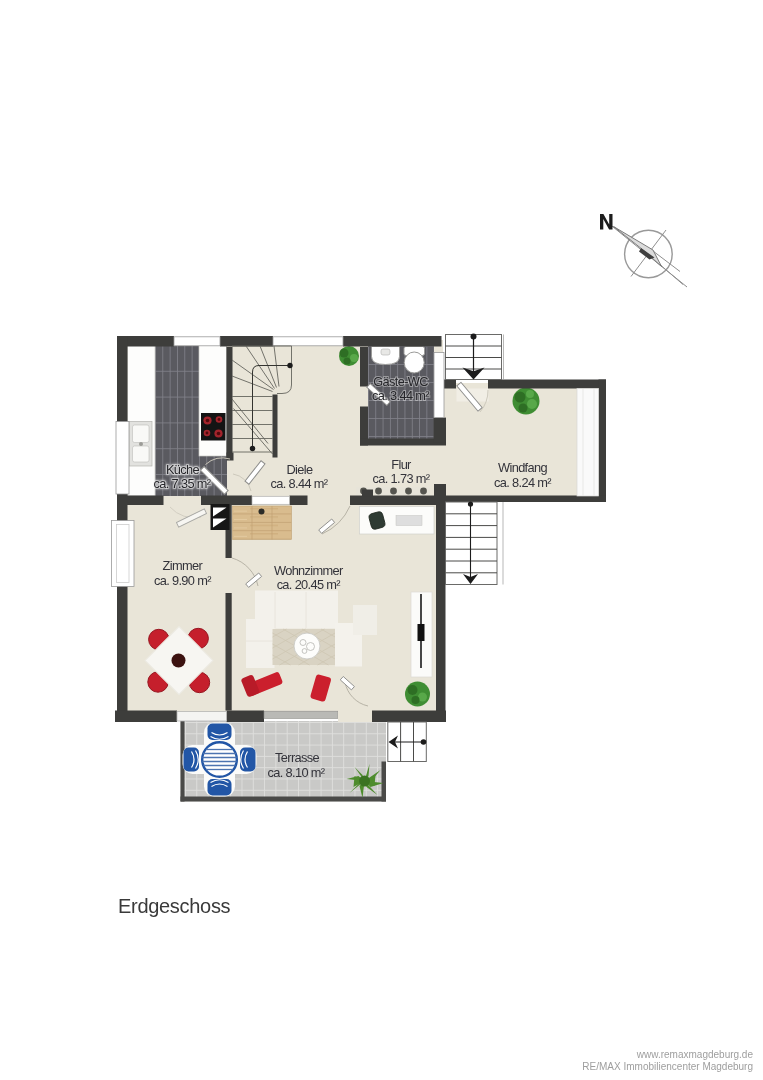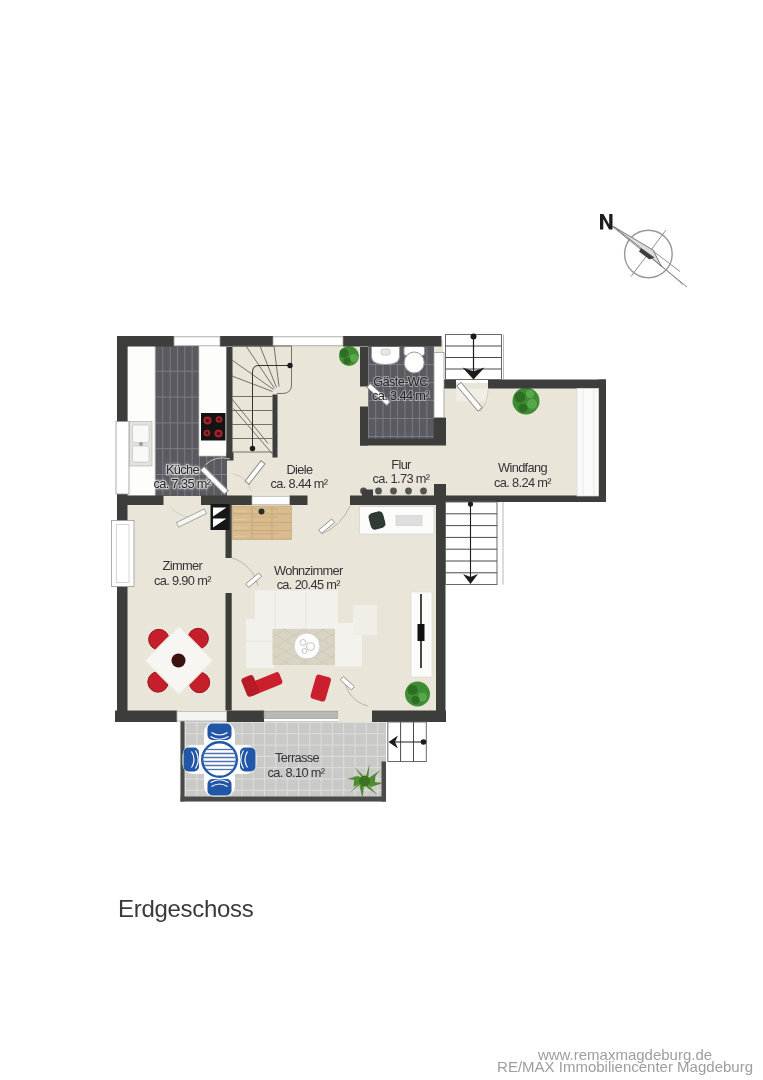--- a/index.html
+++ b/index.html
@@ -421,16 +421,16 @@
 <line x1="631" y1="276.5" x2="666" y2="230" stroke="#8f8f8f" stroke-width="1"></line>
 <line x1="650" y1="256" x2="683" y2="284.5" stroke="#8f8f8f" stroke-width="1"></line>
 <line x1="653" y1="251" x2="680" y2="271.5" stroke="#8f8f8f" stroke-width="1"></line>
 <polygon points="613.5,226.5 653,250 661.5,266.5 645,251.5" fill="#dcdcdc" stroke="#6e6e6e" stroke-width="0.9"></polygon>
 <polygon points="641,248 654.5,257.5 649.5,259.5 639,251.5" fill="#3f3f3f"></polygon>
 
 <path d="M600,229.5 L600,214 L603.4,214 L609.2,224.5 L609.2,214 L612.5,214 L612.5,229.5 L609.1,229.5 L603.3,219 L603.3,229.5 Z" fill="#1d1d1d"></path>
 </g>
 </svg>
 
-<div style="position:absolute;left:118px;top:895px;font-size:24px;letter-spacing:-0.3px;color:#3a3a3a;">Erdgeschoss</div>
-
-<div style="position:absolute;right:10px;top:1049px;font-size:15px;color:#9e9e9e;text-align:center;line-height:11.6px;">www.remaxmagdeburg.de<br>RE/MAX Immobiliencenter Magdeburg</div>
+<div style="position:absolute;left:118px;top:895px;font-size:20px;letter-spacing:-0.3px;color:#3a3a3a;">Erdgeschoss</div>
+
+<div style="position:absolute;right:10px;top:1049px;font-size:10px;color:#9e9e9e;text-align:right;line-height:11.6px;">www.remaxmagdeburg.de<br>RE/MAX Immobiliencenter Magdeburg</div>
 </div>
 
 </body></html>

